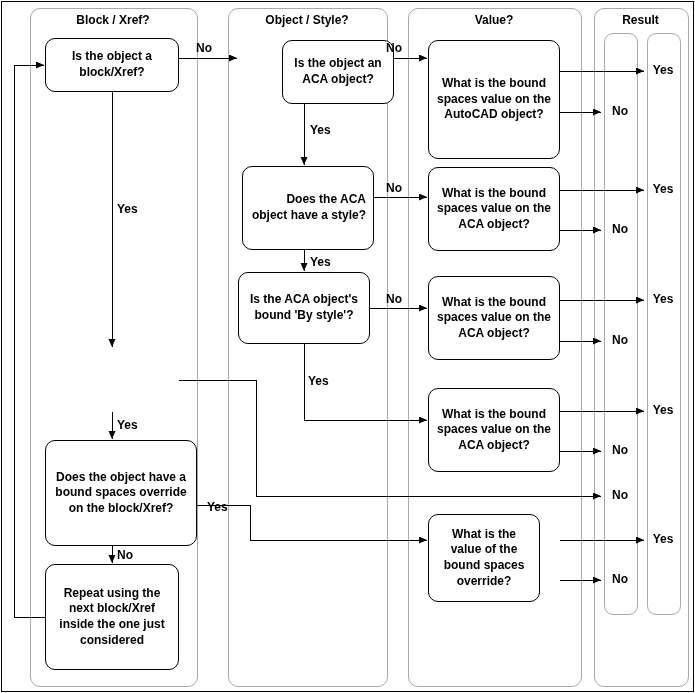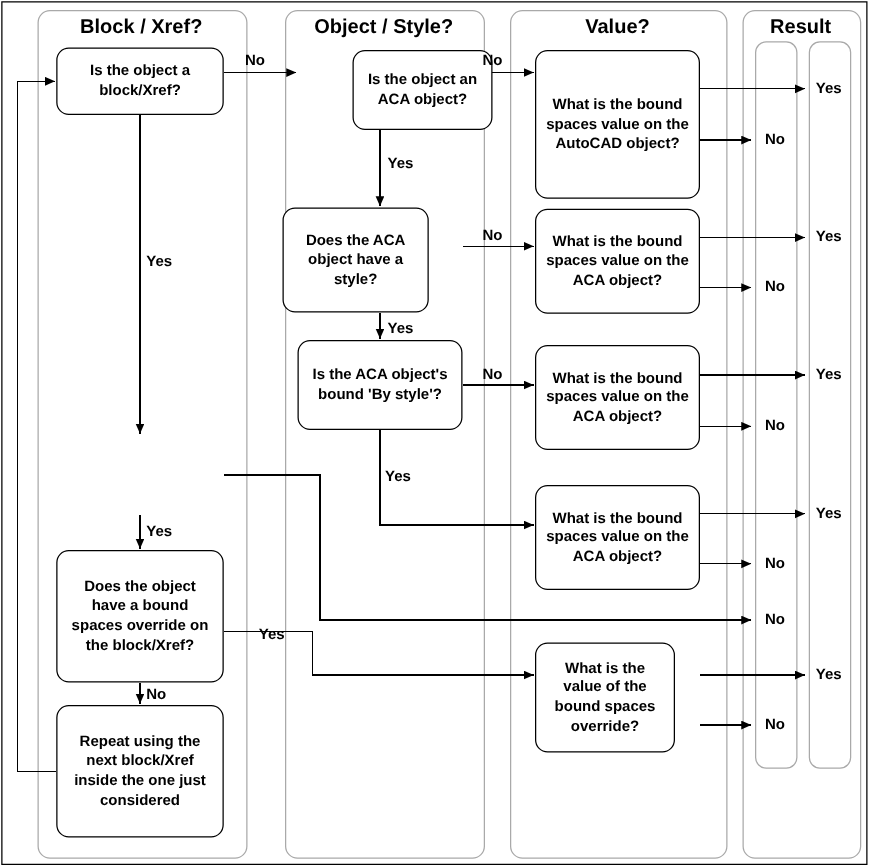--- a/index.html
+++ b/index.html
@@ -3,21 +3,21 @@
 <meta charset="utf-8">
 <style>
   html,body{margin:0;padding:0;background:#fff;}
   .canvas{
     position:relative;width:695px;height:693px;background:#fff;
     font-family:"Liberation Sans",sans-serif;color:#000;overflow:hidden;
   }
   .outer-border{position:absolute;left:1px;top:1px;width:691px;height:689px;border:1px solid #000;}
   .lane{position:absolute;border:1px solid #a9a9a9;border-radius:10px;background:#fff;}
   .sublane{position:absolute;border:1px solid #a9a9a9;border-radius:9px;background:#fff;}
-  .lane-header{position:absolute;font-weight:bold;font-size:16px;text-align:center;}
+  .lane-header{position:absolute;font-weight:bold;font-size:12px;text-align:center;}
   .node{
     position:absolute;border:1px solid #000;border-radius:10px;background:#fff;
     display:flex;align-items:center;justify-content:center;text-align:center;
     font-size:12px;line-height:1.3;padding:3px 7px;box-sizing:border-box;font-weight:bold;
   }
   .wires{position:absolute;left:0;top:0;pointer-events:none;}
   .wires polyline{fill:none;stroke:#000;stroke-width:1;shape-rendering:crispEdges;}
   .edge-label{position:absolute;font-weight:bold;font-size:12px;text-align:center;}
   .result-label{position:absolute;font-weight:bold;font-size:12px;width:32px;text-align:center;}
 </style>
@@ -65,25 +65,25 @@
     <polyline points="560,540 644,540" marker-end="url(#arr)"></polyline>
     <polyline points="560,580 601,580" marker-end="url(#arr)"></polyline>
   </svg>
 
   <div class="lane-header" style="left:30px;top:13px;width:166px;">Block / Xref?</div>
   <div class="lane-header" style="left:408px;top:13px;width:172px;">Value?</div>
   <div class="lane-header" style="left:228px;top:13px;width:158px;">Object / Style?</div>
   <div class="lane-header" style="left:594px;top:13px;width:93px;">Result</div>
 
   <div class="node" style="left:45px;top:38px;width:134px;height:54px;">Is the object a block/Xref?</div>
-  <div class="node" style="left:45px;top:440px;width:134px;height:106px;">Does the object have a bound spaces override on the block/Xref?</div>
+  <div class="node" style="left:45px;top:440px;width:152px;height:106px;">Does the object have a bound spaces override on the block/Xref?</div>
   <div class="node" style="left:45px;top:564px;width:134px;height:106px;">Repeat using the next block/Xref inside the one just considered</div>
 
   <div class="node" style="left:238px;top:40px;width:112px;height:64px;margin-left:44px;">Is the object an ACA object?</div>
-  <div class="node" style="left:226px;top:166px;width:117px;height:84px;">Does the ACA object have a style?</div>
+  <div class="node" style="left:242px;top:166px;width:132px;height:84px;text-align:right;">Does the ACA object have a style?</div>
   <div class="node" style="left:238px;top:272px;width:132px;height:72px;">Is the ACA object's bound 'By style'?</div>
 
   <div class="node" style="left:428px;top:40px;width:132px;height:119px;">What is the bound spaces value on the AutoCAD object?</div>
   <div class="node" style="left:428px;top:167px;width:132px;height:84px;">What is the bound spaces value on the ACA object?</div>
   <div class="node" style="left:428px;top:276px;width:132px;height:84px;">What is the bound spaces value on the ACA object?</div>
   <div class="node" style="left:428px;top:388px;width:132px;height:84px;">What is the bound spaces value on the ACA object?</div>
   <div class="node" style="left:428px;top:514px;width:112px;height:88px;">What is the value of the bound spaces override?</div>
 
   <div class="edge-label" style="left:191px;top:41px;width:26px;">No</div>
   <div class="edge-label" style="left:117px;top:202px;">Yes</div>

